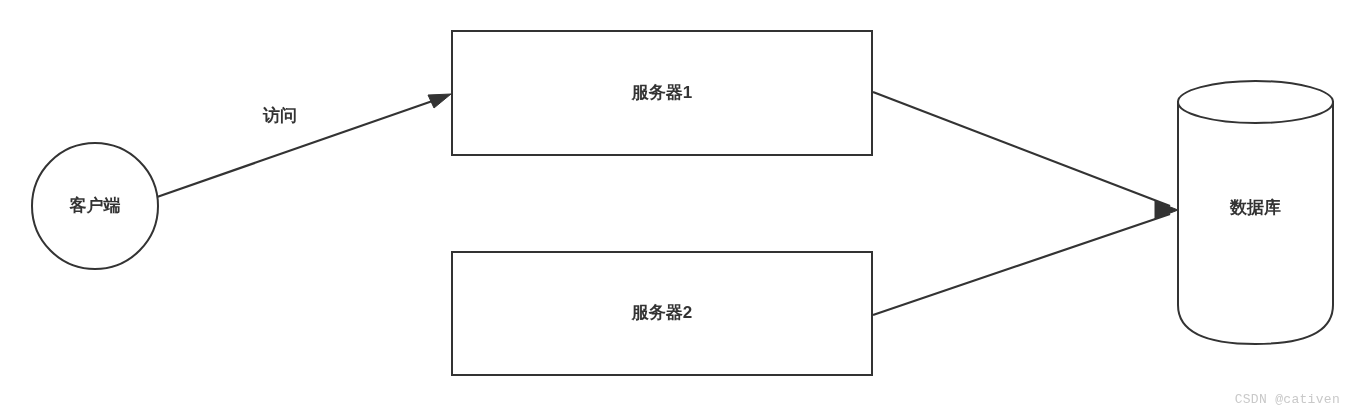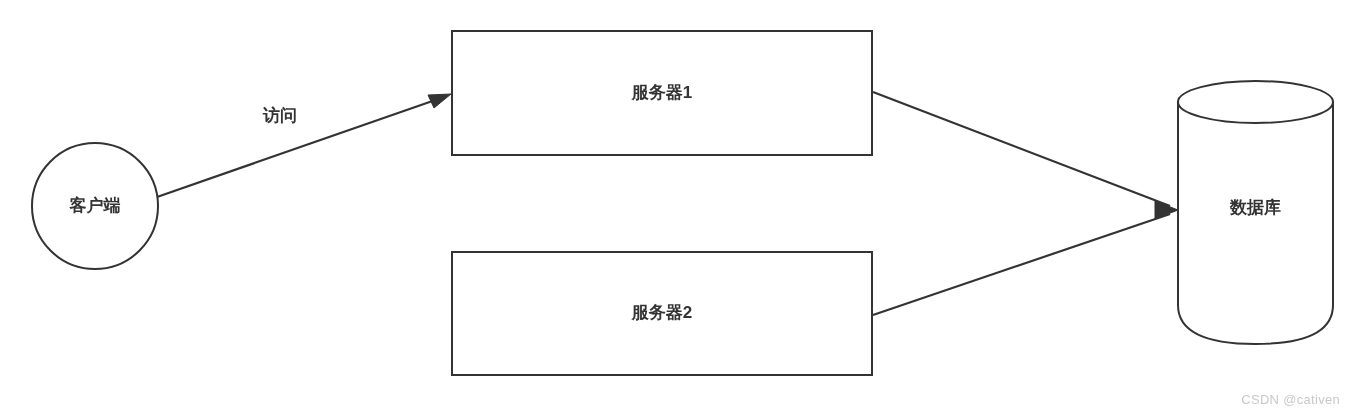--- a/index.html
+++ b/index.html
@@ -59,21 +59,21 @@
     font-size: 17px;
     font-weight: bold;
     fill: #333333;
     text-anchor: middle;
     dominant-baseline: middle;
   }
   .watermark {
     position: absolute;
     right: 12px;
     bottom: 8px;
-    font-family: Liberation Sans, sans-serif;
+    font-family: Liberation Mono, monospace;
     font-size: 13px;
     color: #c9c9c9;
     letter-spacing: 0.3px;
     white-space: nowrap;
     user-select: none;
   }
 </style>
 </head>
 <body>
 

